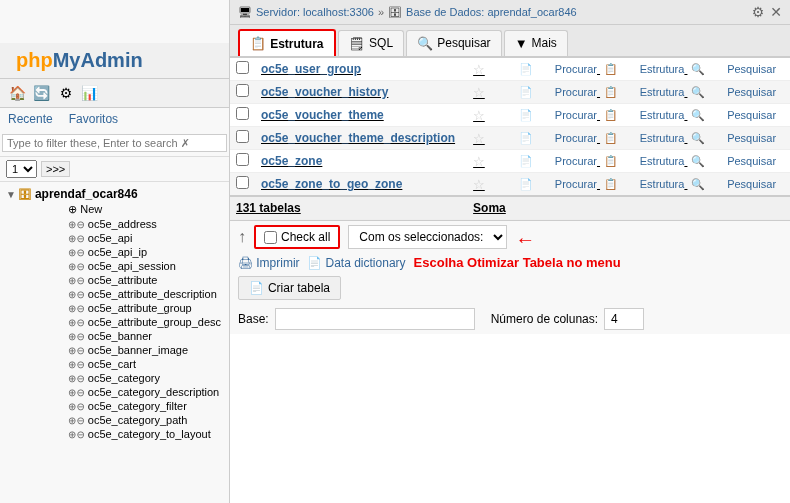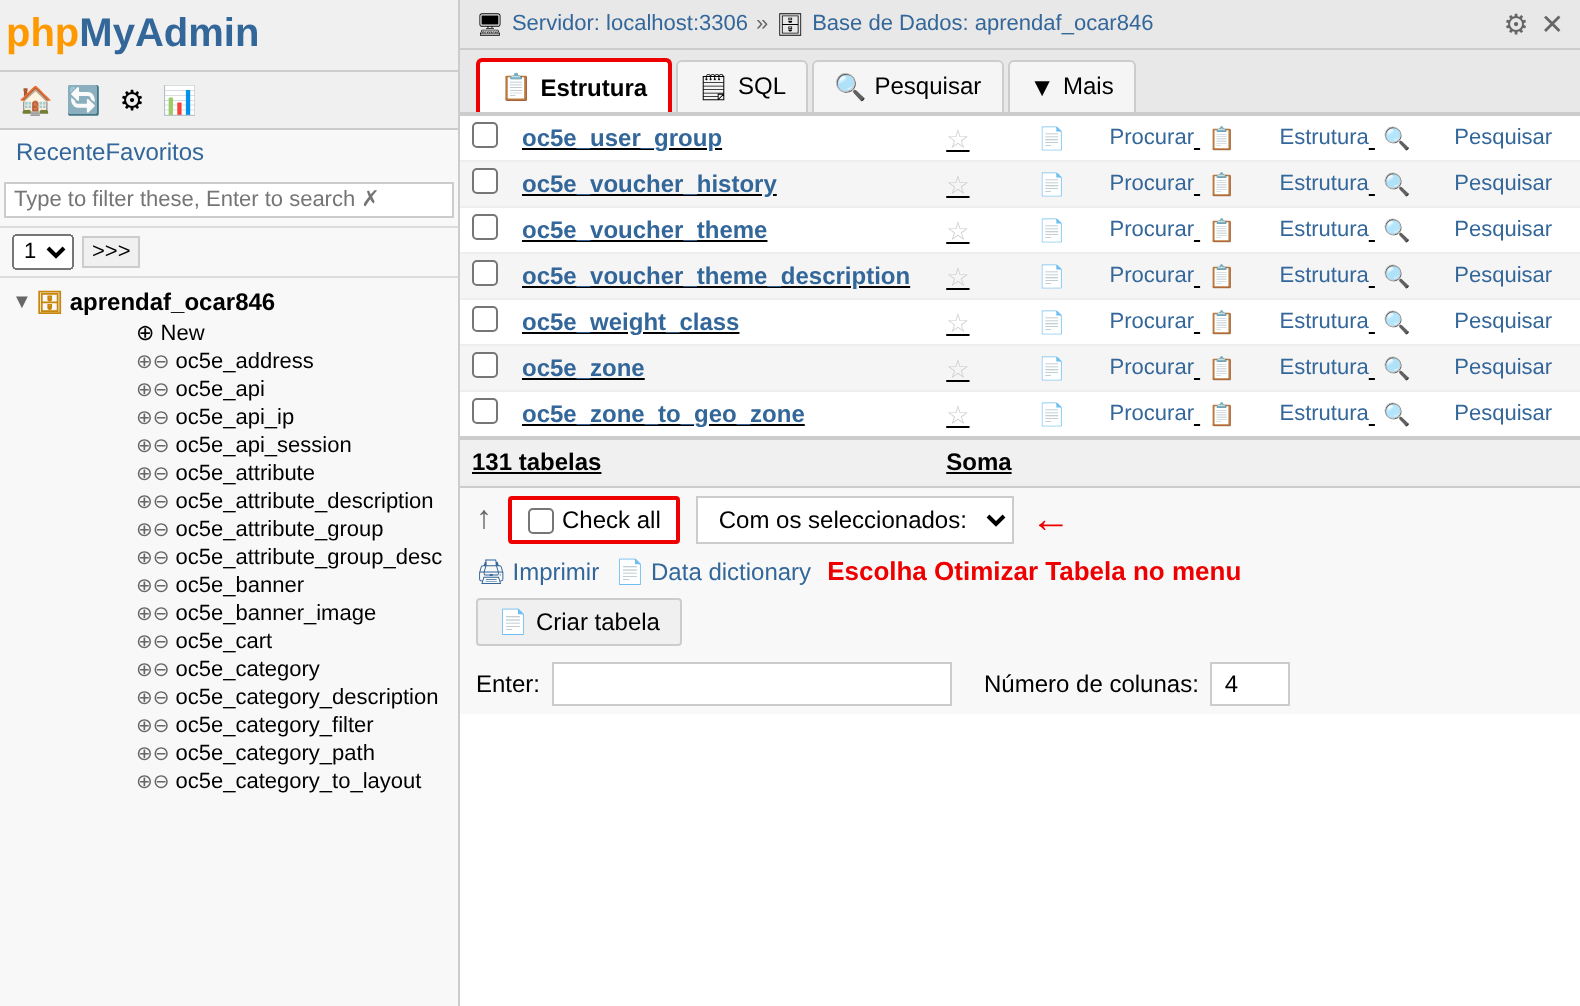--- a/index.html
+++ b/index.html
@@ -9,43 +9,45 @@
     .sidebar {
       width: 230px;
       background: #f8f8f8;
       border-right: 1px solid #ccc;
       display: flex;
       flex-direction: column;
       height: 100%;
       overflow: hidden;
     }
     .sidebar-logo {
-      padding: 6px 3px;
+      padding: 6px 16px;
       background: #f0f0f0;
       border-bottom: 1px solid #ccc;
+      margin-top: 43px;
     }
     .logo-text { font-size: 20px; font-weight: bold; }
     .logo-php { color: #f90; }
     .logo-myadmin { color: #369; }
     .sidebar-icons {
       display: flex;
       align-items: center;
       padding: 4px 8px;
       gap: 4px;
       background: #f0f0f0;
       border-bottom: 1px solid #ccc;
     }
     .icon-btn {
       width: 20px; height: 20px;
       display: inline-flex; align-items: center; justify-content: center;
       cursor: pointer; font-size: 14px;
     }
     .sidebar-links {
       display: flex;
       padding: 4px 8px;
+      gap: 16px;
       font-size: 12px;
     }
     .sidebar-links a { color: #369; text-decoration: none; cursor: pointer; }
     .sidebar-filter {
       padding: 4px 2px;
       border-bottom: 1px solid #ddd;
     }
     .sidebar-filter input {
       width: 100%;
       font-size: 11px;
@@ -503,45 +505,20 @@
           <a>Pesquisar</a>
         </span>
       </td>
     </tr>
             <tr>
       <td class="check-col">
         <input type="checkbox" style="">
       </td>
       <td class="name-cell">
         <a>oc5e_voucher_theme_description</a>
-      </td>
-      <td>
-        <span class="star-icon">☆</span>
-      </td>
-      <td class="action-cell">
-        <span class="action-icon">
-          <span>📄</span>
-          <a>Procurar</a>
-        </span>
-        <span class="action-icon" style="margin-left:4px;">
-          <span>📋</span>
-          <a>Estrutura</a>
-        </span>
-        <span class="action-icon" style="margin-left:4px;">
-          <span>🔍</span>
-          <a>Pesquisar</a>
-        </span>
-      </td>
-    </tr>
-            <tr>
-      <td class="check-col">
-        <input type="checkbox" style="">
-      </td>
-      <td class="name-cell">
-        <a>oc5e_weight_class</a>
       </td>
       <td>
         <span class="star-icon">☆</span>
       </td>
       <td class="action-cell">
         <span class="action-icon">
           <span>📄</span>
           <a>Procurar</a>
         </span>
         <span class="action-icon" style="margin-left:4px;">
@@ -638,21 +615,21 @@
         </a>
         <span class="optimize-msg">Escolha Otimizar Tabela no menu</span>
       </div>
       <div class="create-table-section">
         <button class="create-table-btn">
           <span>📄</span>
           <span>Criar tabela</span>
         </button>
         <div class="form-row">
           <div class="form-group">
-            <label>Enter:</label>
+            <label>Base:</label>
             <input type="text" style="padding: 3px 6px; border: 1px solid rgb(204, 204, 204); font-size: 12px; width: 200px;">
           </div>
           <div class="form-group">
             <label>Número de colunas:</label>
             <input type="text" value="4" style="padding: 3px 6px; border: 1px solid rgb(204, 204, 204); font-size: 12px; width: 40px;">
           </div>
         </div>
       </div>
     </div>
   </div>

